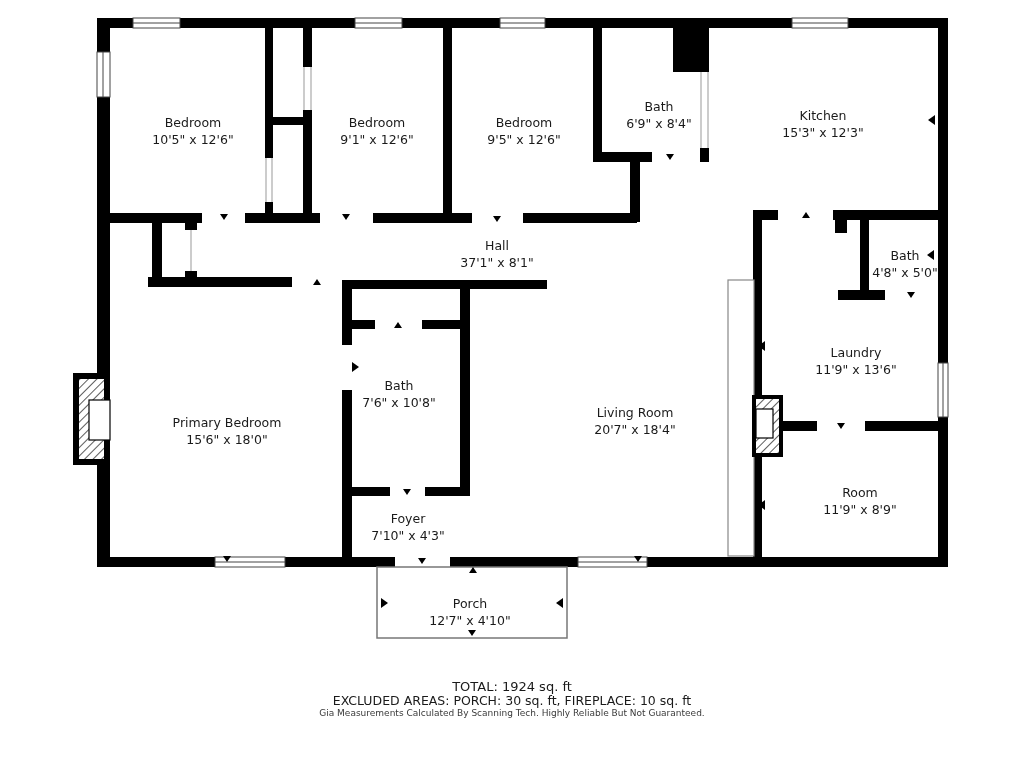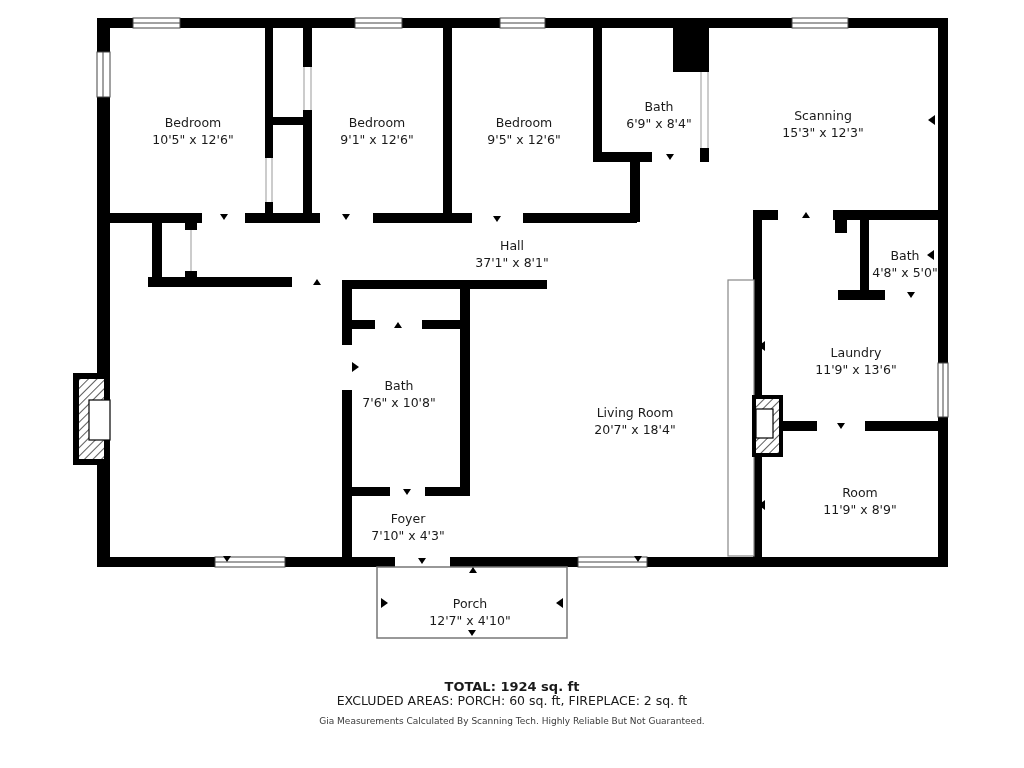--- a/index.html
+++ b/index.html
@@ -3,23 +3,23 @@
 <meta charset="utf-8">
 <style>
   html,body{margin:0;padding:0;background:#ffffff;}
   #stage{position:relative;width:1024px;height:768px;background:#ffffff;overflow:hidden;
          font-family:"DejaVu Sans","Liberation Sans",sans-serif;}
   #plan-svg{position:absolute;left:0;top:0;}
   .lbl{position:absolute;transform:translate(-50%,-50%);text-align:center;white-space:nowrap;
        color:#1a1a1a;font-size:12.5px;line-height:1.32;}
   .lbl .rn,.lbl .rd{display:block;}
   .footer{position:absolute;left:0;top:680px;width:1024px;text-align:center;color:#1a1a1a;}
-  .f-total{font-weight:bold;font-size:13px;line-height:1.1;}
+  .f-total{font-weight:normal;font-size:13px;line-height:1.1;}
   .f-line{font-size:12.5px;line-height:1.13;}
-  .f-disclaimer{font-size:9px;color:#3a3a3a;margin-top:8px;}
+  .f-disclaimer{font-size:9px;color:#3a3a3a;}
 </style>
 </head>
 <body>
 
 <div id="stage">
 
   <svg id="plan-svg" width="1024" height="768" viewBox="0 0 1024 768">
     <defs>
       <pattern id="hatch" width="6" height="6" patternUnits="userSpaceOnUse" patternTransform="rotate(45)">
         <rect width="6" height="6" fill="#ffffff"></rect>
@@ -177,55 +177,59 @@
   </div>
   <div class="lbl" style="left:524px;top:131px">
     <span class="rn">Bedroom</span>
     <span class="rd">9'5" x 12'6"</span>
   </div>
   <div class="lbl" style="left:659px;top:115px">
     <span class="rn">Bath</span>
     <span class="rd">6'9" x 8'4"</span>
   </div>
   <div class="lbl" style="left:823px;top:124px">
-    <span class="rn">Scanning</span>
+    <span class="rn">Kitchen</span>
     <span class="rd">15'3" x 12'3"</span>
   </div>
-  <div class="lbl" style="left:512px;top:254px">
+  <div class="lbl" style="left:497px;top:254px">
     <span class="rn">Hall</span>
     <span class="rd">37'1" x 8'1"</span>
   </div>
   <div class="lbl" style="left:905px;top:264px">
     <span class="rn">Bath</span>
     <span class="rd">4'8" x 5'0"</span>
   </div>
   <div class="lbl" style="left:856px;top:361px">
     <span class="rn">Laundry</span>
     <span class="rd">11'9" x 13'6"</span>
   </div>
   <div class="lbl" style="left:860px;top:501px">
     <span class="rn">Room</span>
     <span class="rd">11'9" x 8'9"</span>
   </div>
   <div class="lbl" style="left:635px;top:421px">
     <span class="rn">Living Room</span>
     <span class="rd">20'7" x 18'4"</span>
   </div>
+  <div class="lbl" style="left:227px;top:431px">
+    <span class="rn">Primary Bedroom</span>
+    <span class="rd">15'6" x 18'0"</span>
+  </div>
   <div class="lbl" style="left:399px;top:394px">
     <span class="rn">Bath</span>
     <span class="rd">7'6" x 10'8"</span>
   </div>
   <div class="lbl" style="left:408px;top:527px">
     <span class="rn">Foyer</span>
     <span class="rd">7'10" x 4'3"</span>
   </div>
   <div class="lbl" style="left:470px;top:612px">
     <span class="rn">Porch</span>
     <span class="rd">12'7" x 4'10"</span>
   </div>
 
   <div class="footer">
     <div class="f-total">TOTAL: 1924 sq. ft</div>
-    <div class="f-line">EXCLUDED AREAS: PORCH: 60 sq. ft, FIREPLACE: 2 sq. ft</div>
+    <div class="f-line">EXCLUDED AREAS: PORCH: 30 sq. ft, FIREPLACE: 10 sq. ft</div>
     <div class="f-disclaimer">Gia Measurements Calculated By Scanning Tech. Highly Reliable But Not Guaranteed.</div>
   </div>
 
 </div>
 
 </body></html>

